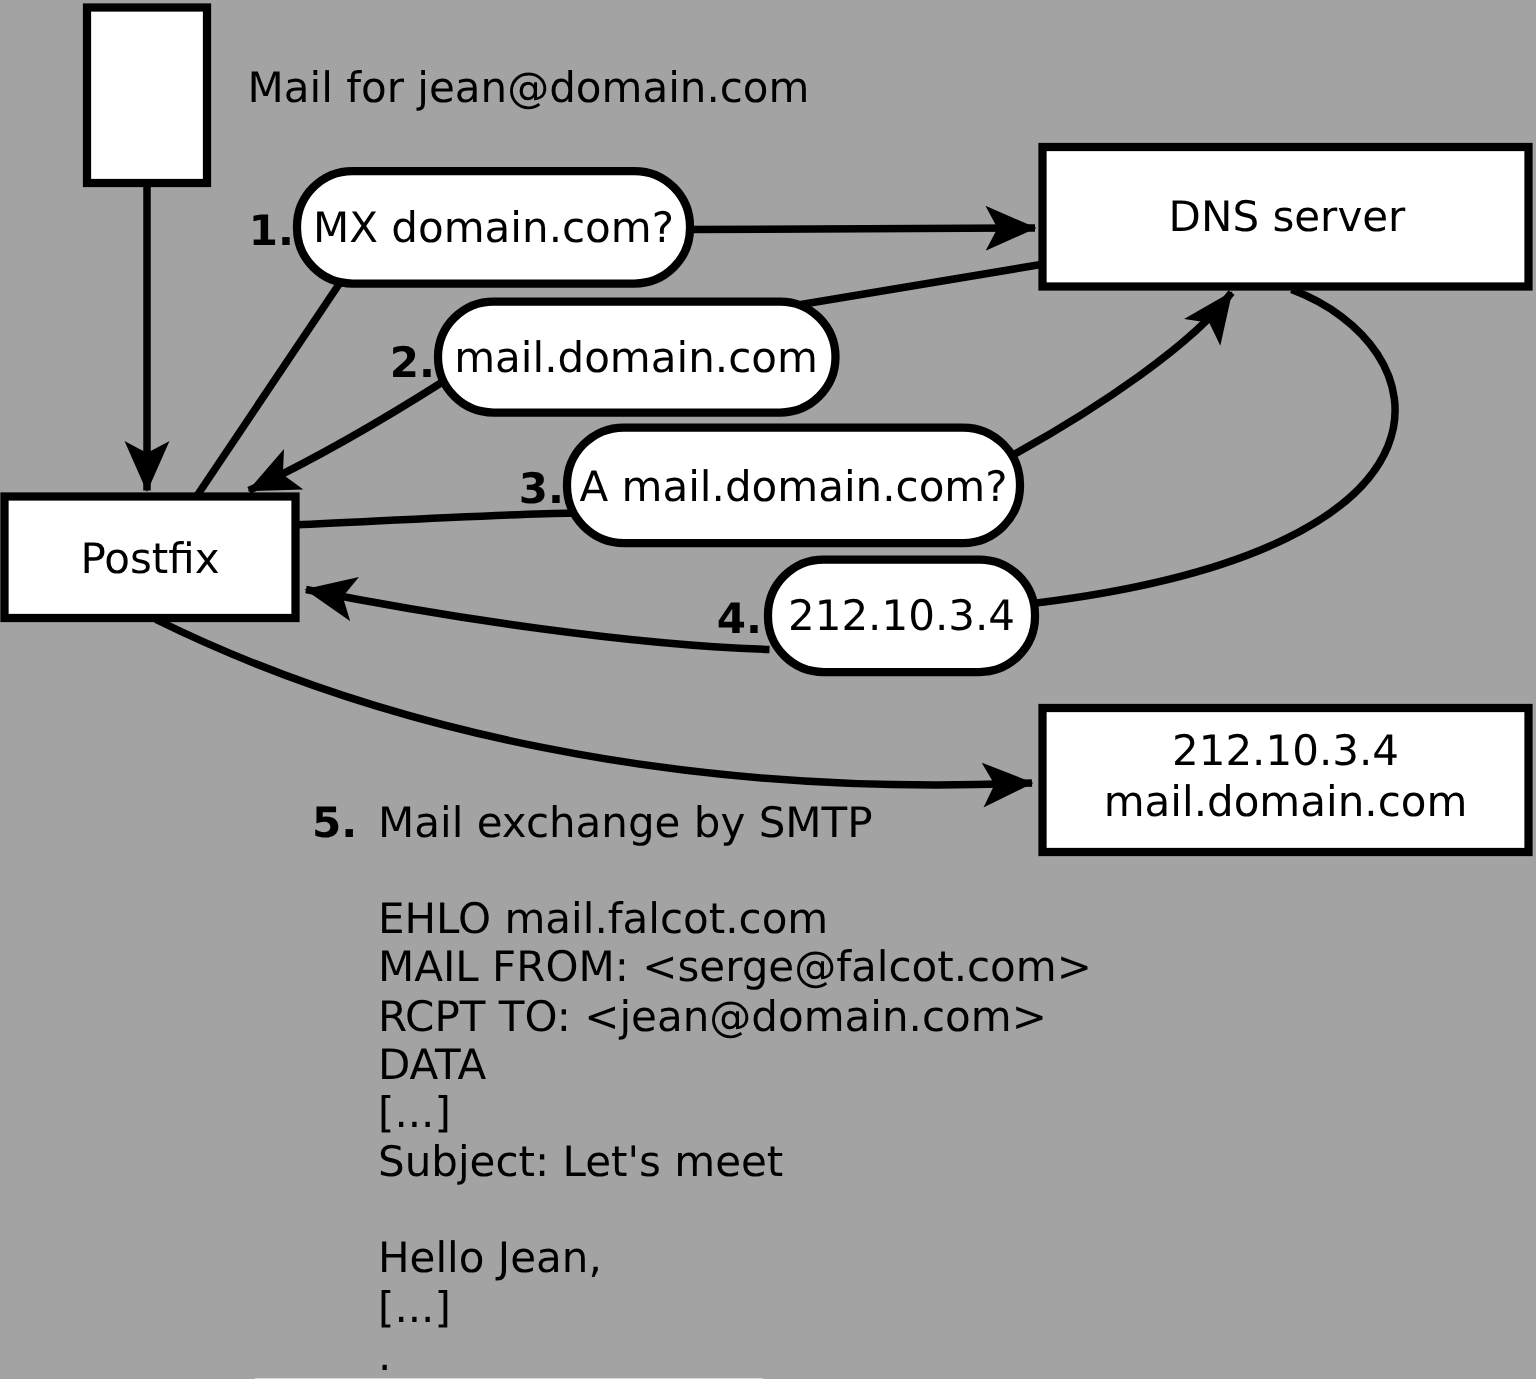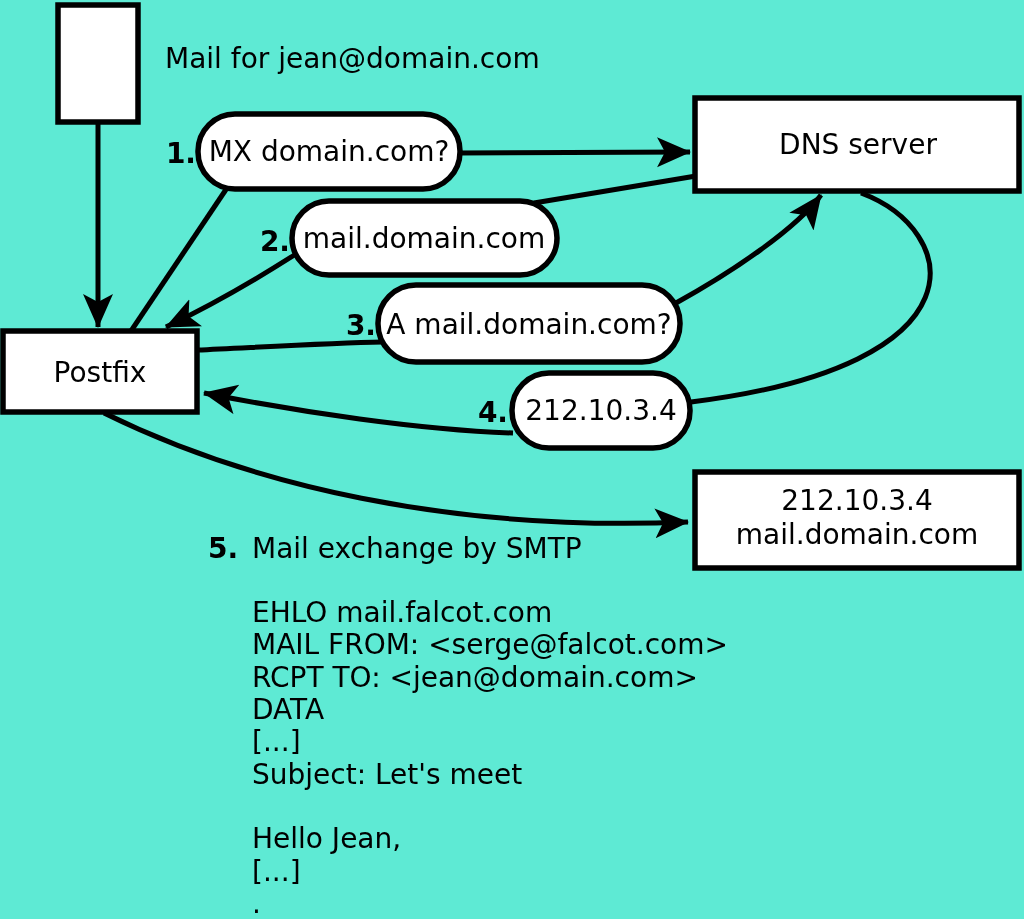--- a/index.html
+++ b/index.html
@@ -4,21 +4,21 @@
 <style>
   html, body {
     margin: 0;
     padding: 0;
     background: #ffffff;
   }
   .stage {
     position: relative;
     width: 1024px;
     height: 919px;
-    background: #5eead4;
+    background: #a3a3a3;
     overflow: hidden;
   }
   svg { display: block; }
   .node {
     fill: #ffffff;
     stroke: #000000;
     stroke-width: 5.5;
   }
   .pill {
     fill: #ffffff;

